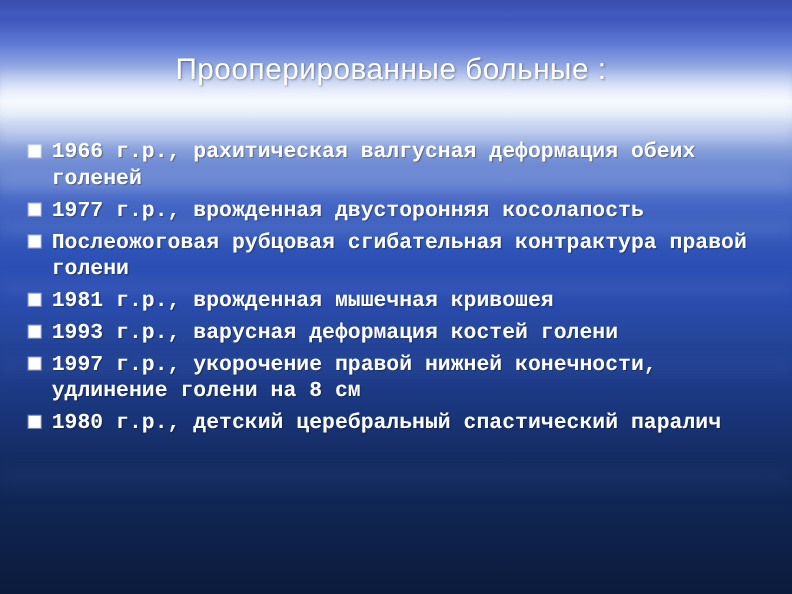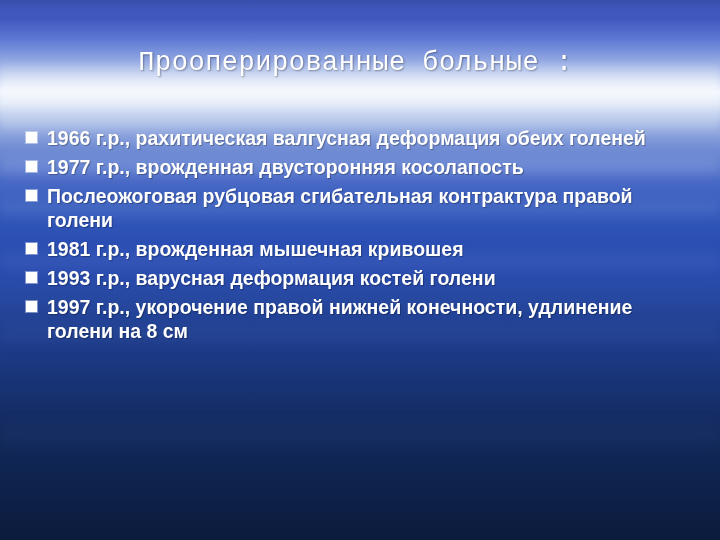--- a/index.html
+++ b/index.html
@@ -91,21 +91,20 @@
   .title {
     position: absolute;
     top: 48px;
     left: 0;
     width: 711px;
     text-align: center;
     font-size: 27px;
     color: #ffffff;
     letter-spacing: 0.5px;
     text-shadow: 1px 1px 2px rgba(0,0,0,0.35);
-    font-family: Liberation Mono, monospace;
   }
 
   .bullets {
     position: absolute;
     top: 126px;
     left: 26px;
     width: 672px;
   }
   .bullet {
     display: flex;
@@ -121,20 +120,21 @@
     background: #ffffff;
     box-shadow: 0 0 0 1px rgba(255,255,255,0.4);
   }
   .btext {
     flex: 1 1 auto;
     color: #ffffff;
     font-size: 19.5px;
     line-height: 24px;
     font-weight: bold;
     text-shadow: 1px 1px 1px rgba(0,0,0,0.3);
+    font-family: Liberation Mono, monospace;
   }
 </style>
 </head>
 <body>
 
 <div class="slide">
   <div class="streak s8"></div>
   <div class="streak s1"></div>
   <div class="streak s2"></div>
   <div class="streak s3"></div>
@@ -163,14 +163,18 @@
       <span class="btext">1981 г.р., врожденная мышечная кривошея</span>
     </div>
     <div class="bullet">
       <span class="marker"></span>
       <span class="btext">1993 г.р., варусная деформация костей голени</span>
     </div>
     <div class="bullet">
       <span class="marker"></span>
       <span class="btext">1997 г.р., укорочение правой нижней конечности, удлинение голени на 8 см</span>
     </div>
+    <div class="bullet">
+      <span class="marker"></span>
+      <span class="btext">1980 г.р., детский церебральный спастический паралич</span>
+    </div>
   </div>
 </div>
 
 </body></html>

